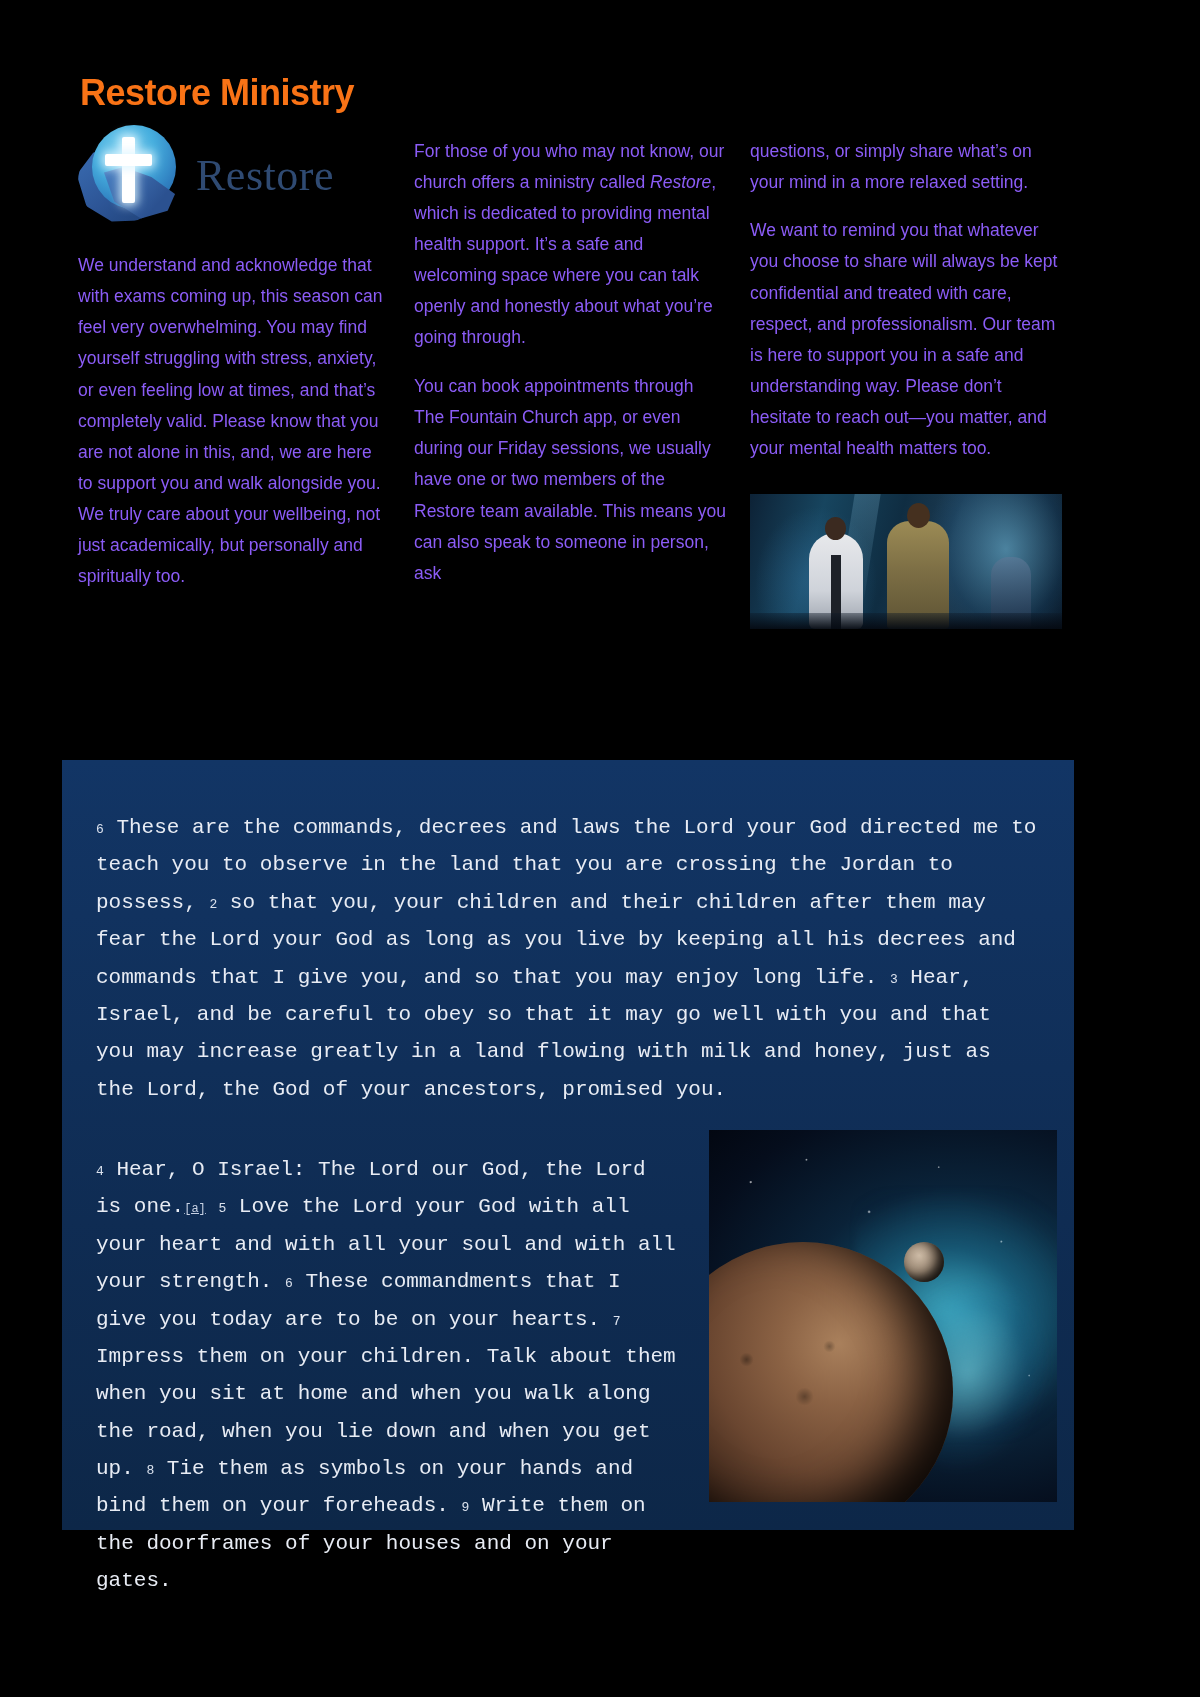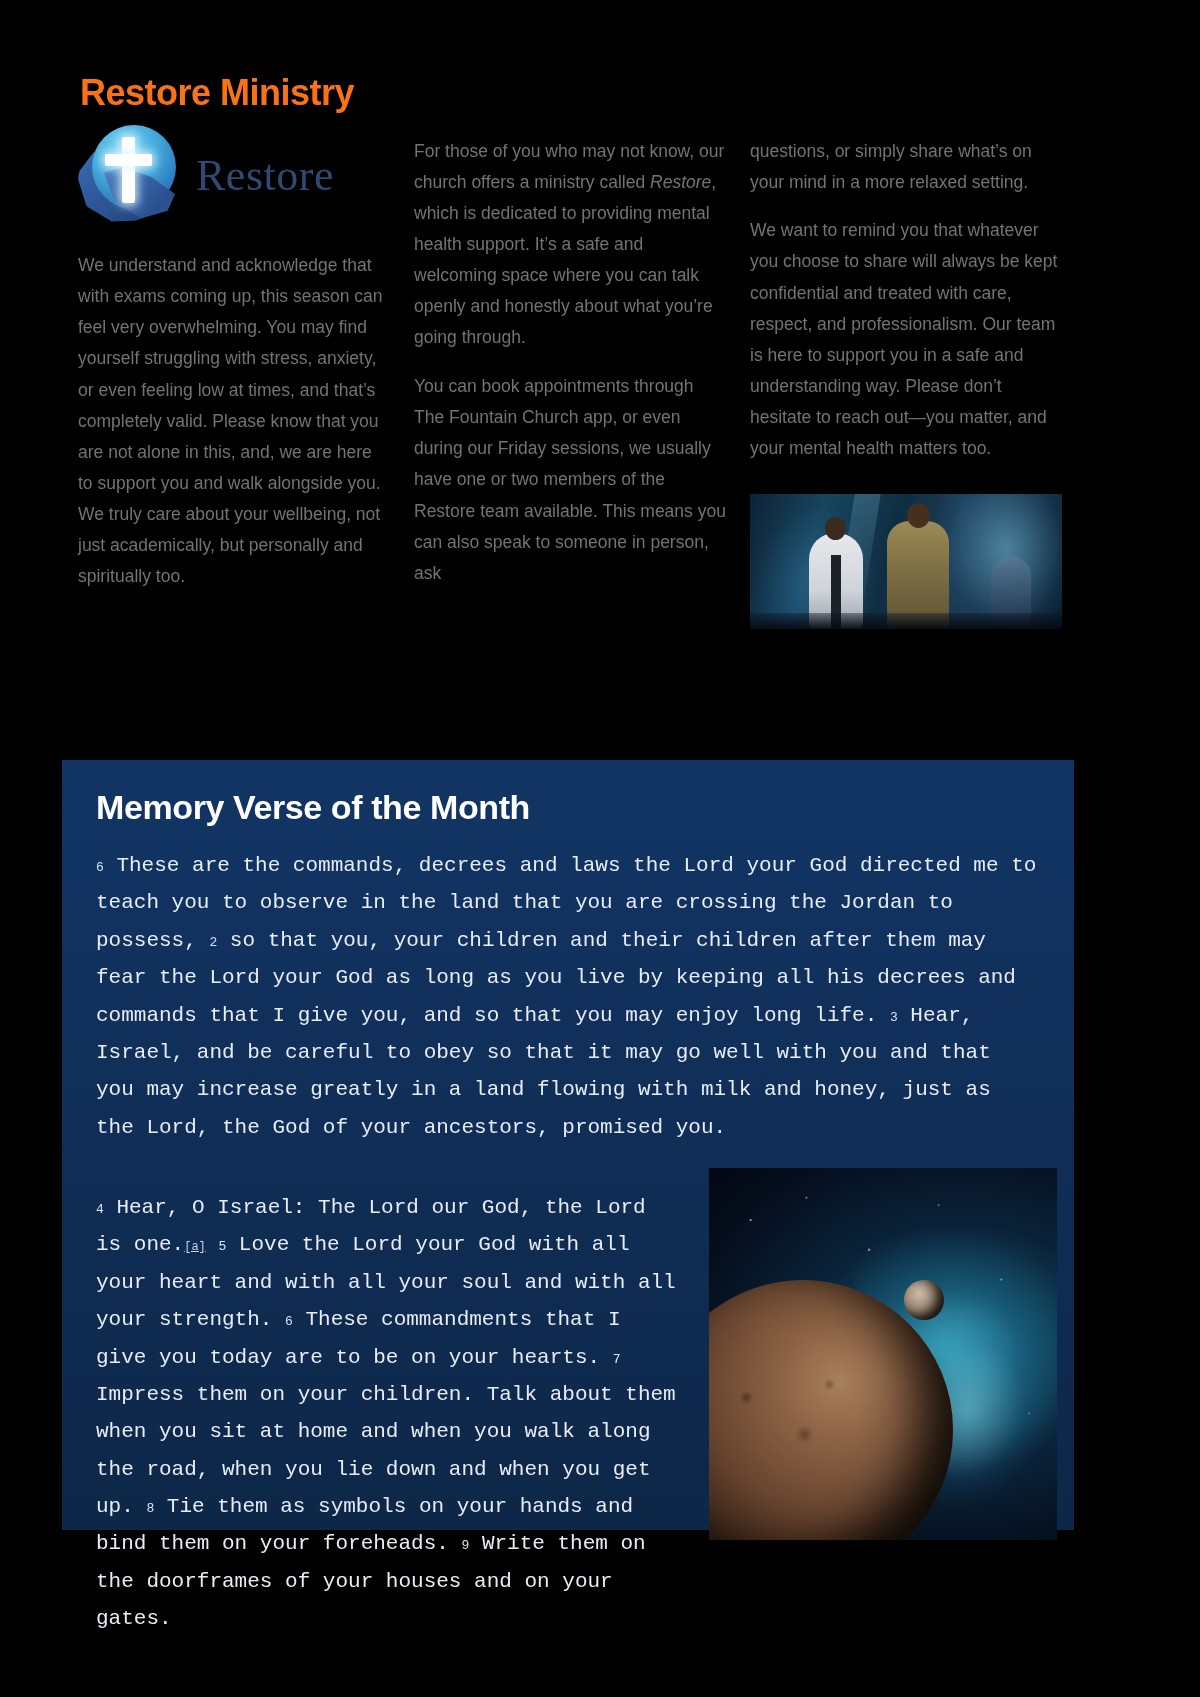--- a/index.html
+++ b/index.html
@@ -35,21 +35,21 @@
     display: flex;
     gap: 24px;
   }
   .col { width: 312px; position: relative; }
   .col-2 { width: 312px; }
   .col-3 { width: 312px; }
 
   .body-text {
     font-size: 17.5px;
     line-height: 1.78;
-    color: #737373;
+    color: #8b5cf6;
     font-weight: 400;
   }
   .body-text + .body-text { }
   .body-text em { font-style: italic; }
 
   
   .logo-wrap {
     display: flex;
     align-items: center;
     gap: 14px;
@@ -332,21 +332,20 @@
         <div class="wp-beam"></div>
         <div class="wp-person-a"></div>
         <div class="wp-person-b"></div>
         <div class="wp-person-c"></div>
         <div class="wp-stage"></div>
       </div>
     </div>
   </div>
 
   <section class="verse-panel">
-    <h2 class="verse-title">Memory Verse of the Month</h2>
 
     <p class="scripture">
       <span class="vnum">6</span><span> These are the commands, decrees and laws the Lord your God directed me to teach you to observe in the land that you are crossing the Jordan to possess, </span><span class="vnum">2</span><span> so that you, your children and their children after them may fear the Lord your God as long as you live by keeping all his decrees and commands that I give you, and so that you may enjoy long life. </span><span class="vnum">3</span><span> Hear, Israel, and be careful to obey so that it may go well with you and that you may increase greatly in a land flowing with milk and honey, just as the Lord, the God of your ancestors, promised you.</span>
     </p>
 
     <div class="verse-lower">
       <div class="sc-col">
         <p class="scripture">
           <span class="vnum">4</span><span> Hear, O Israel: The Lord our God, the Lord is one.</span><a class="fnote" href="#">[a]</a> <span class="vnum">5</span><span> Love the Lord your God with all your heart and with all your soul and with all your strength. </span><span class="vnum">6</span><span> These commandments that I give you today are to be on your hearts. </span><span class="vnum">7</span><span> Impress them on your children. Talk about them when you sit at home and when you walk along the road, when you lie down and when you get up. </span><span class="vnum">8</span><span> Tie them as symbols on your hands and bind them on your foreheads. </span><span class="vnum">9</span><span> Write them on the doorframes of your houses and on your gates.</span>
         </p>

